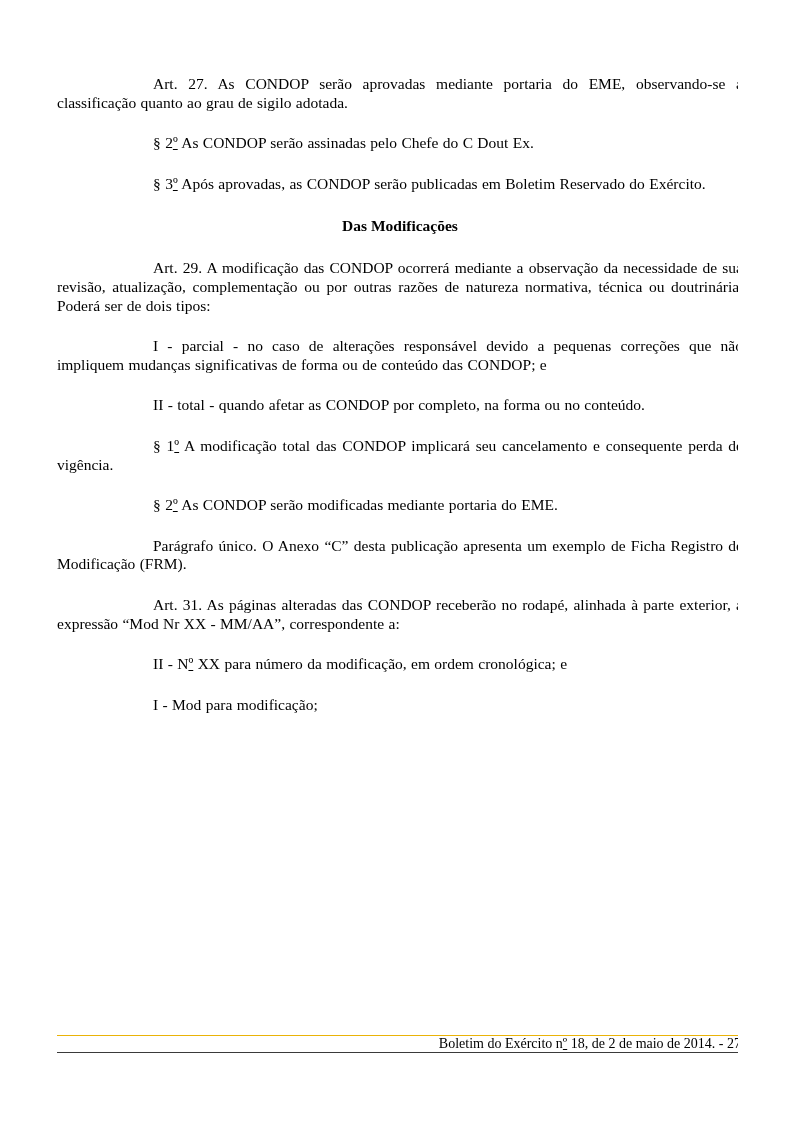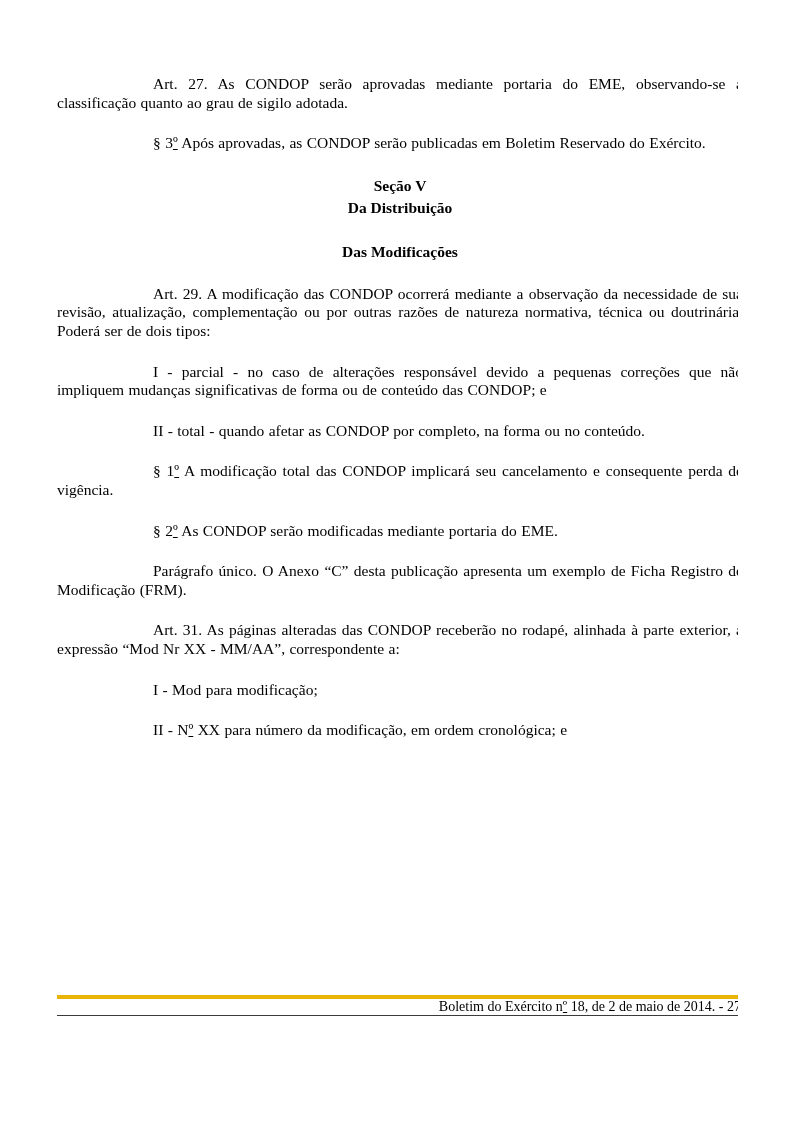--- a/index.html
+++ b/index.html
@@ -37,24 +37,24 @@
     line-height: 22px;
     font-weight: bold;
     text-align: center;
   }
   .heading-line {
     display: block;
   }
   .footer {
     position: absolute;
     left: 57px;
-    top: 995px;
+    top: 1035px;
     width: 686px;
     height: 16px;
-    border-top: 4px solid #eab308;
+    border-top: 1px solid #eab308;
     border-bottom: 1px solid #3a3a3a;
   }
   .footer-text {
     display: block;
     text-align: right;
     font-size: 14px;
     line-height: 16px;
     padding-right: 2px;
     white-space: nowrap;
   }
@@ -64,27 +64,24 @@
 </style>
 </head>
 <body>
 
 <div class="page">
   <div class="content">
 
     <p class="body-para">Art. 27. As CONDOP serão aprovadas mediante portaria do EME, observando-se a classificação quanto ao grau de sigilo adotada.</p>
 
 
+    <p class="body-para">§ 2<span class="ord">º</span> As CONDOP serão assinadas pelo Chefe do C Dout Ex.</p>
 
     <p class="body-para">§ 3<span class="ord">º</span> Após aprovadas, as CONDOP serão publicadas em Boletim Reservado do Exército.</p>
 
-    <div class="section-heading">
-      <span class="heading-line">Seção V</span>
-      <span class="heading-line">Da Distribuição</span>
-    </div>
 
 
     <div class="section-heading">
       <span class="heading-line">Das Modificações</span>
     </div>
 
     <p class="body-para">Art. 29. A modificação das CONDOP ocorrerá mediante a observação da necessidade de sua revisão, atualização, complementação ou por outras razões de natureza normativa, técnica ou doutrinária. Poderá ser de dois tipos:</p>
 
     <p class="body-para">I - parcial - no caso de alterações responsável devido a pequenas correções que não impliquem mudanças significativas de forma ou de conteúdo das CONDOP; e</p>
 
@@ -92,22 +89,22 @@
 
     <p class="body-para">§ 1<span class="ord">º</span> A modificação total das CONDOP implicará seu cancelamento e consequente perda de vigência.</p>
 
     <p class="body-para">§ 2<span class="ord">º</span> As CONDOP serão modificadas mediante portaria do EME.</p>
 
 
     <p class="body-para">Parágrafo único. O Anexo “C” desta publicação apresenta um exemplo de Ficha Registro de Modificação (FRM).</p>
 
     <p class="body-para">Art. 31. As páginas alteradas das CONDOP receberão no rodapé, alinhada à parte exterior, a expressão “Mod Nr XX - MM/AA”, correspondente a:</p>
 
+    <p class="body-para">II - N<span class="ord">º</span> XX para número da modificação, em ordem cronológica; e</p>
+
     <p class="body-para">I - Mod para modificação;</p>
-
-    <p class="body-para">II - N<span class="ord">º</span> XX para número da modificação, em ordem cronológica; e</p>
 
   </div>
 
   <div class="footer">
     <span class="footer-text">Boletim do Exército n<span class="ord">º</span> 18, de 2 de maio de 2014. - 27</span>
   </div>
 </div>
 
 </body></html>

